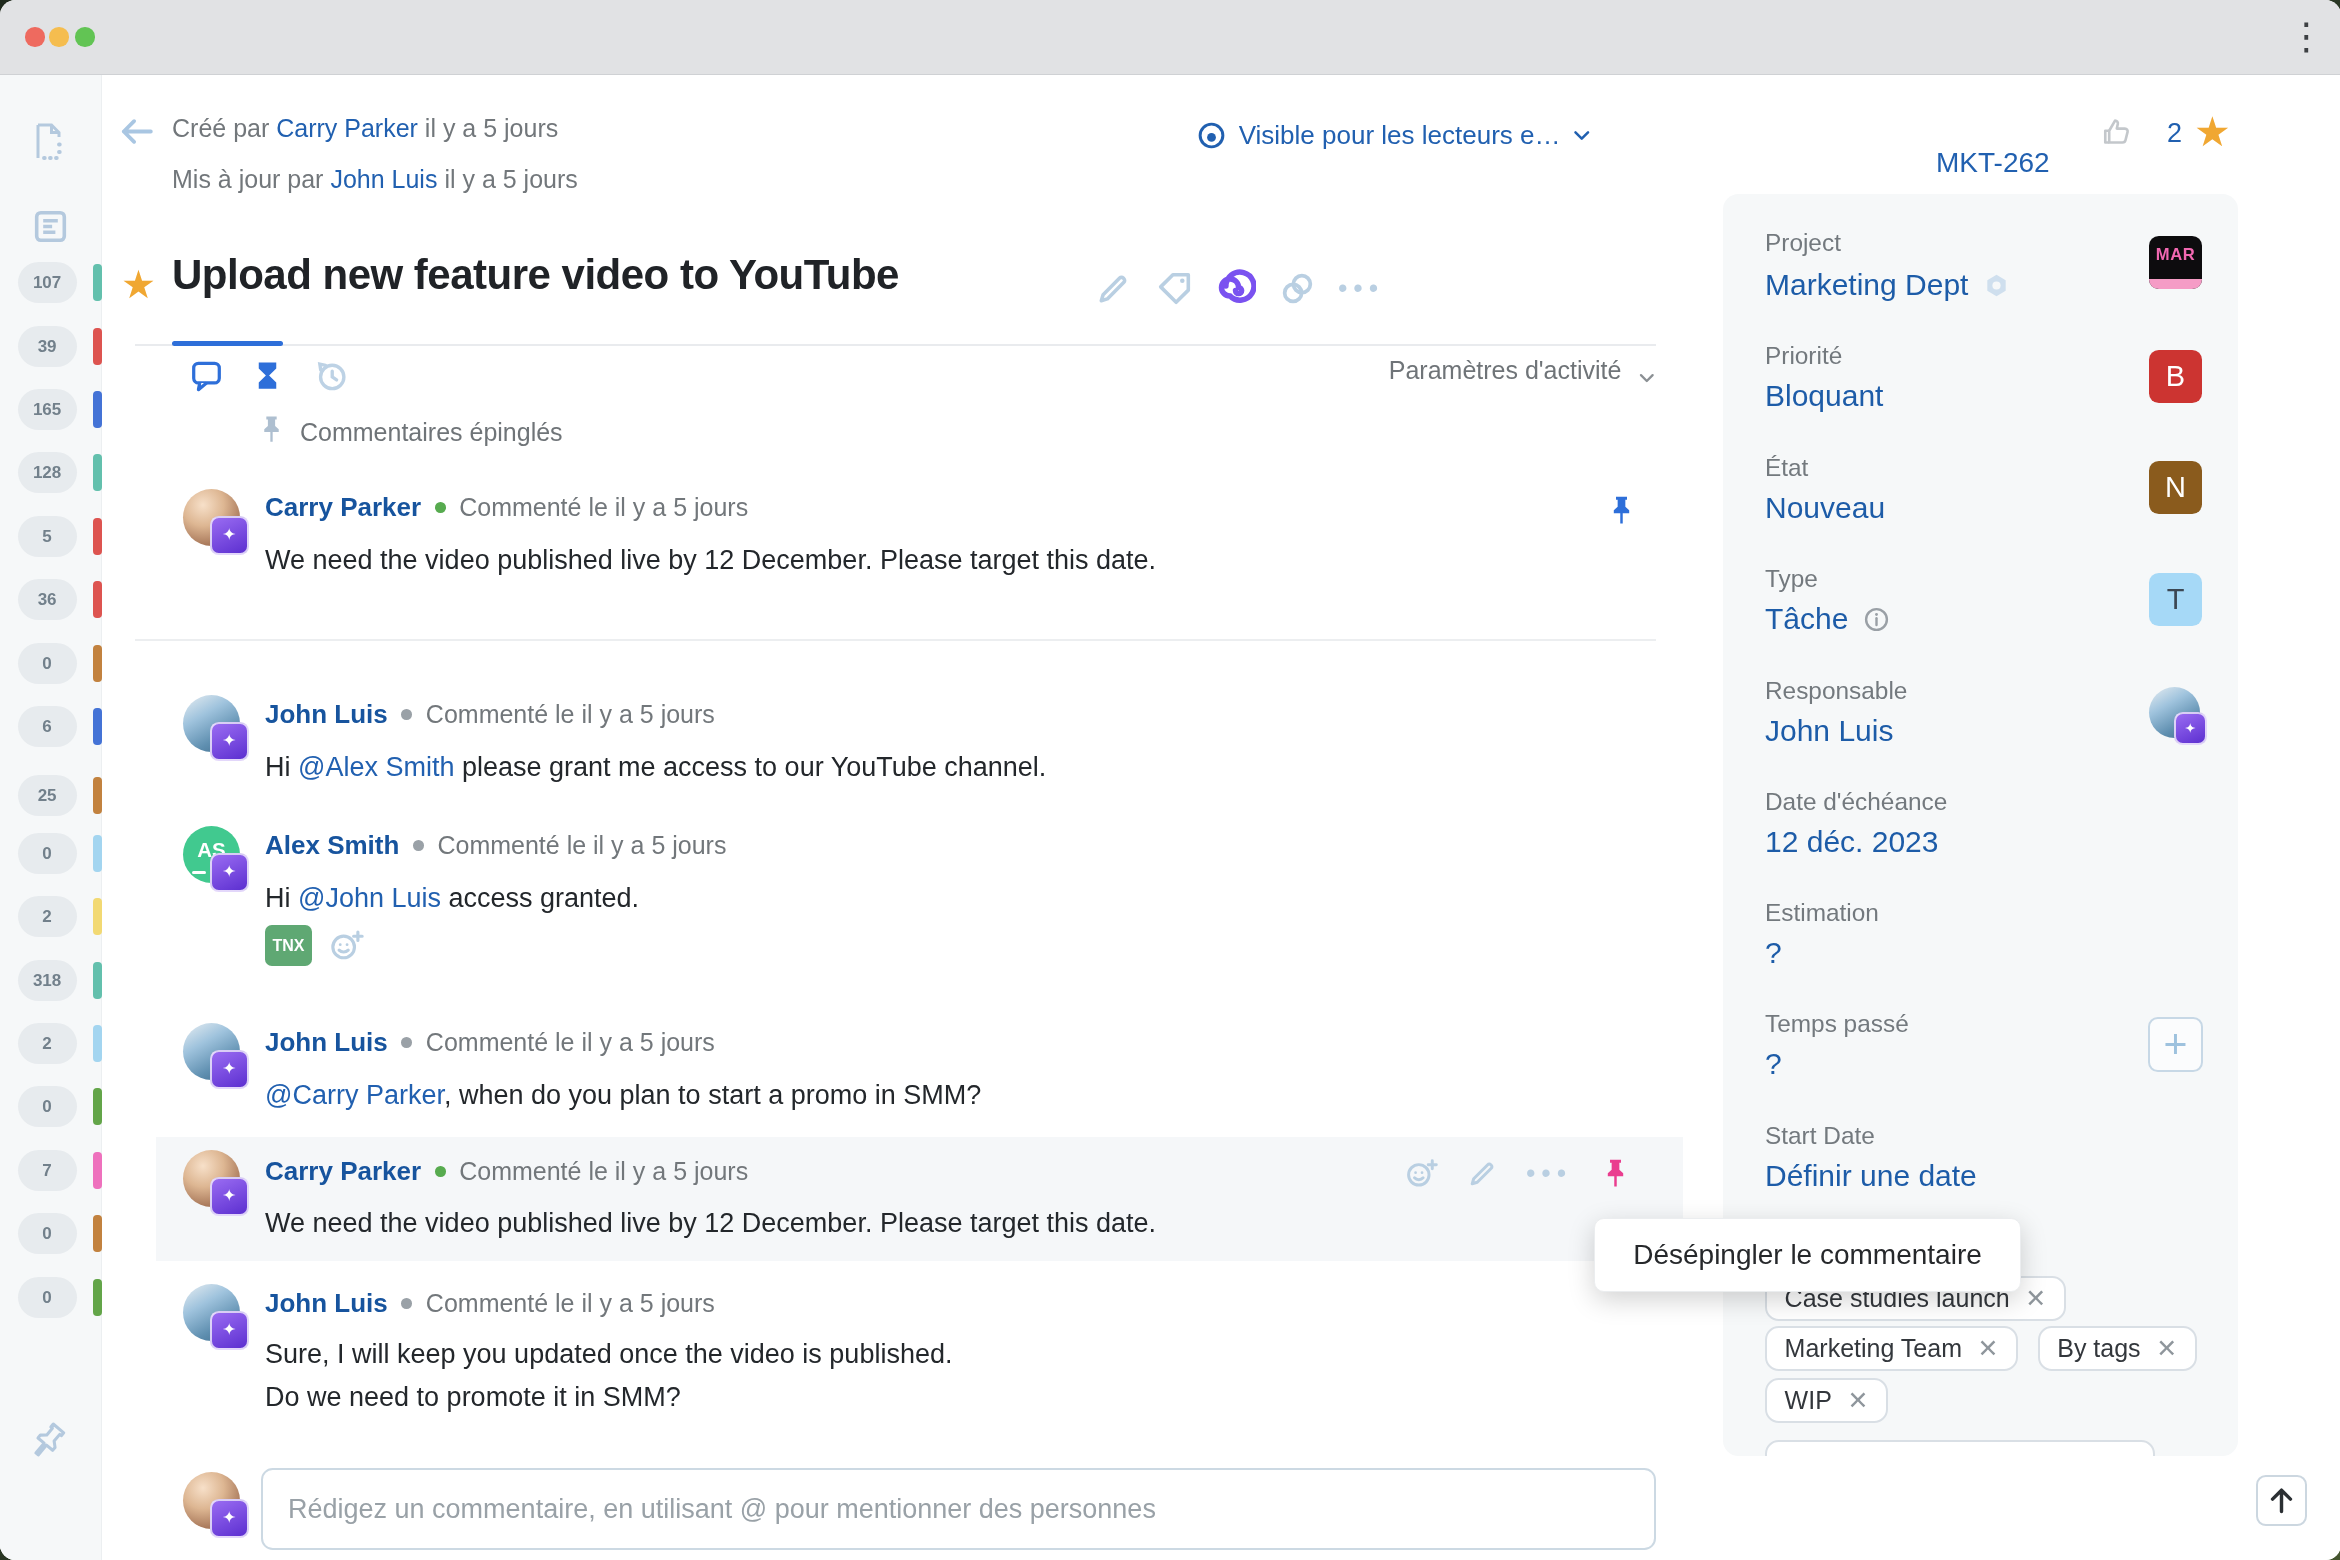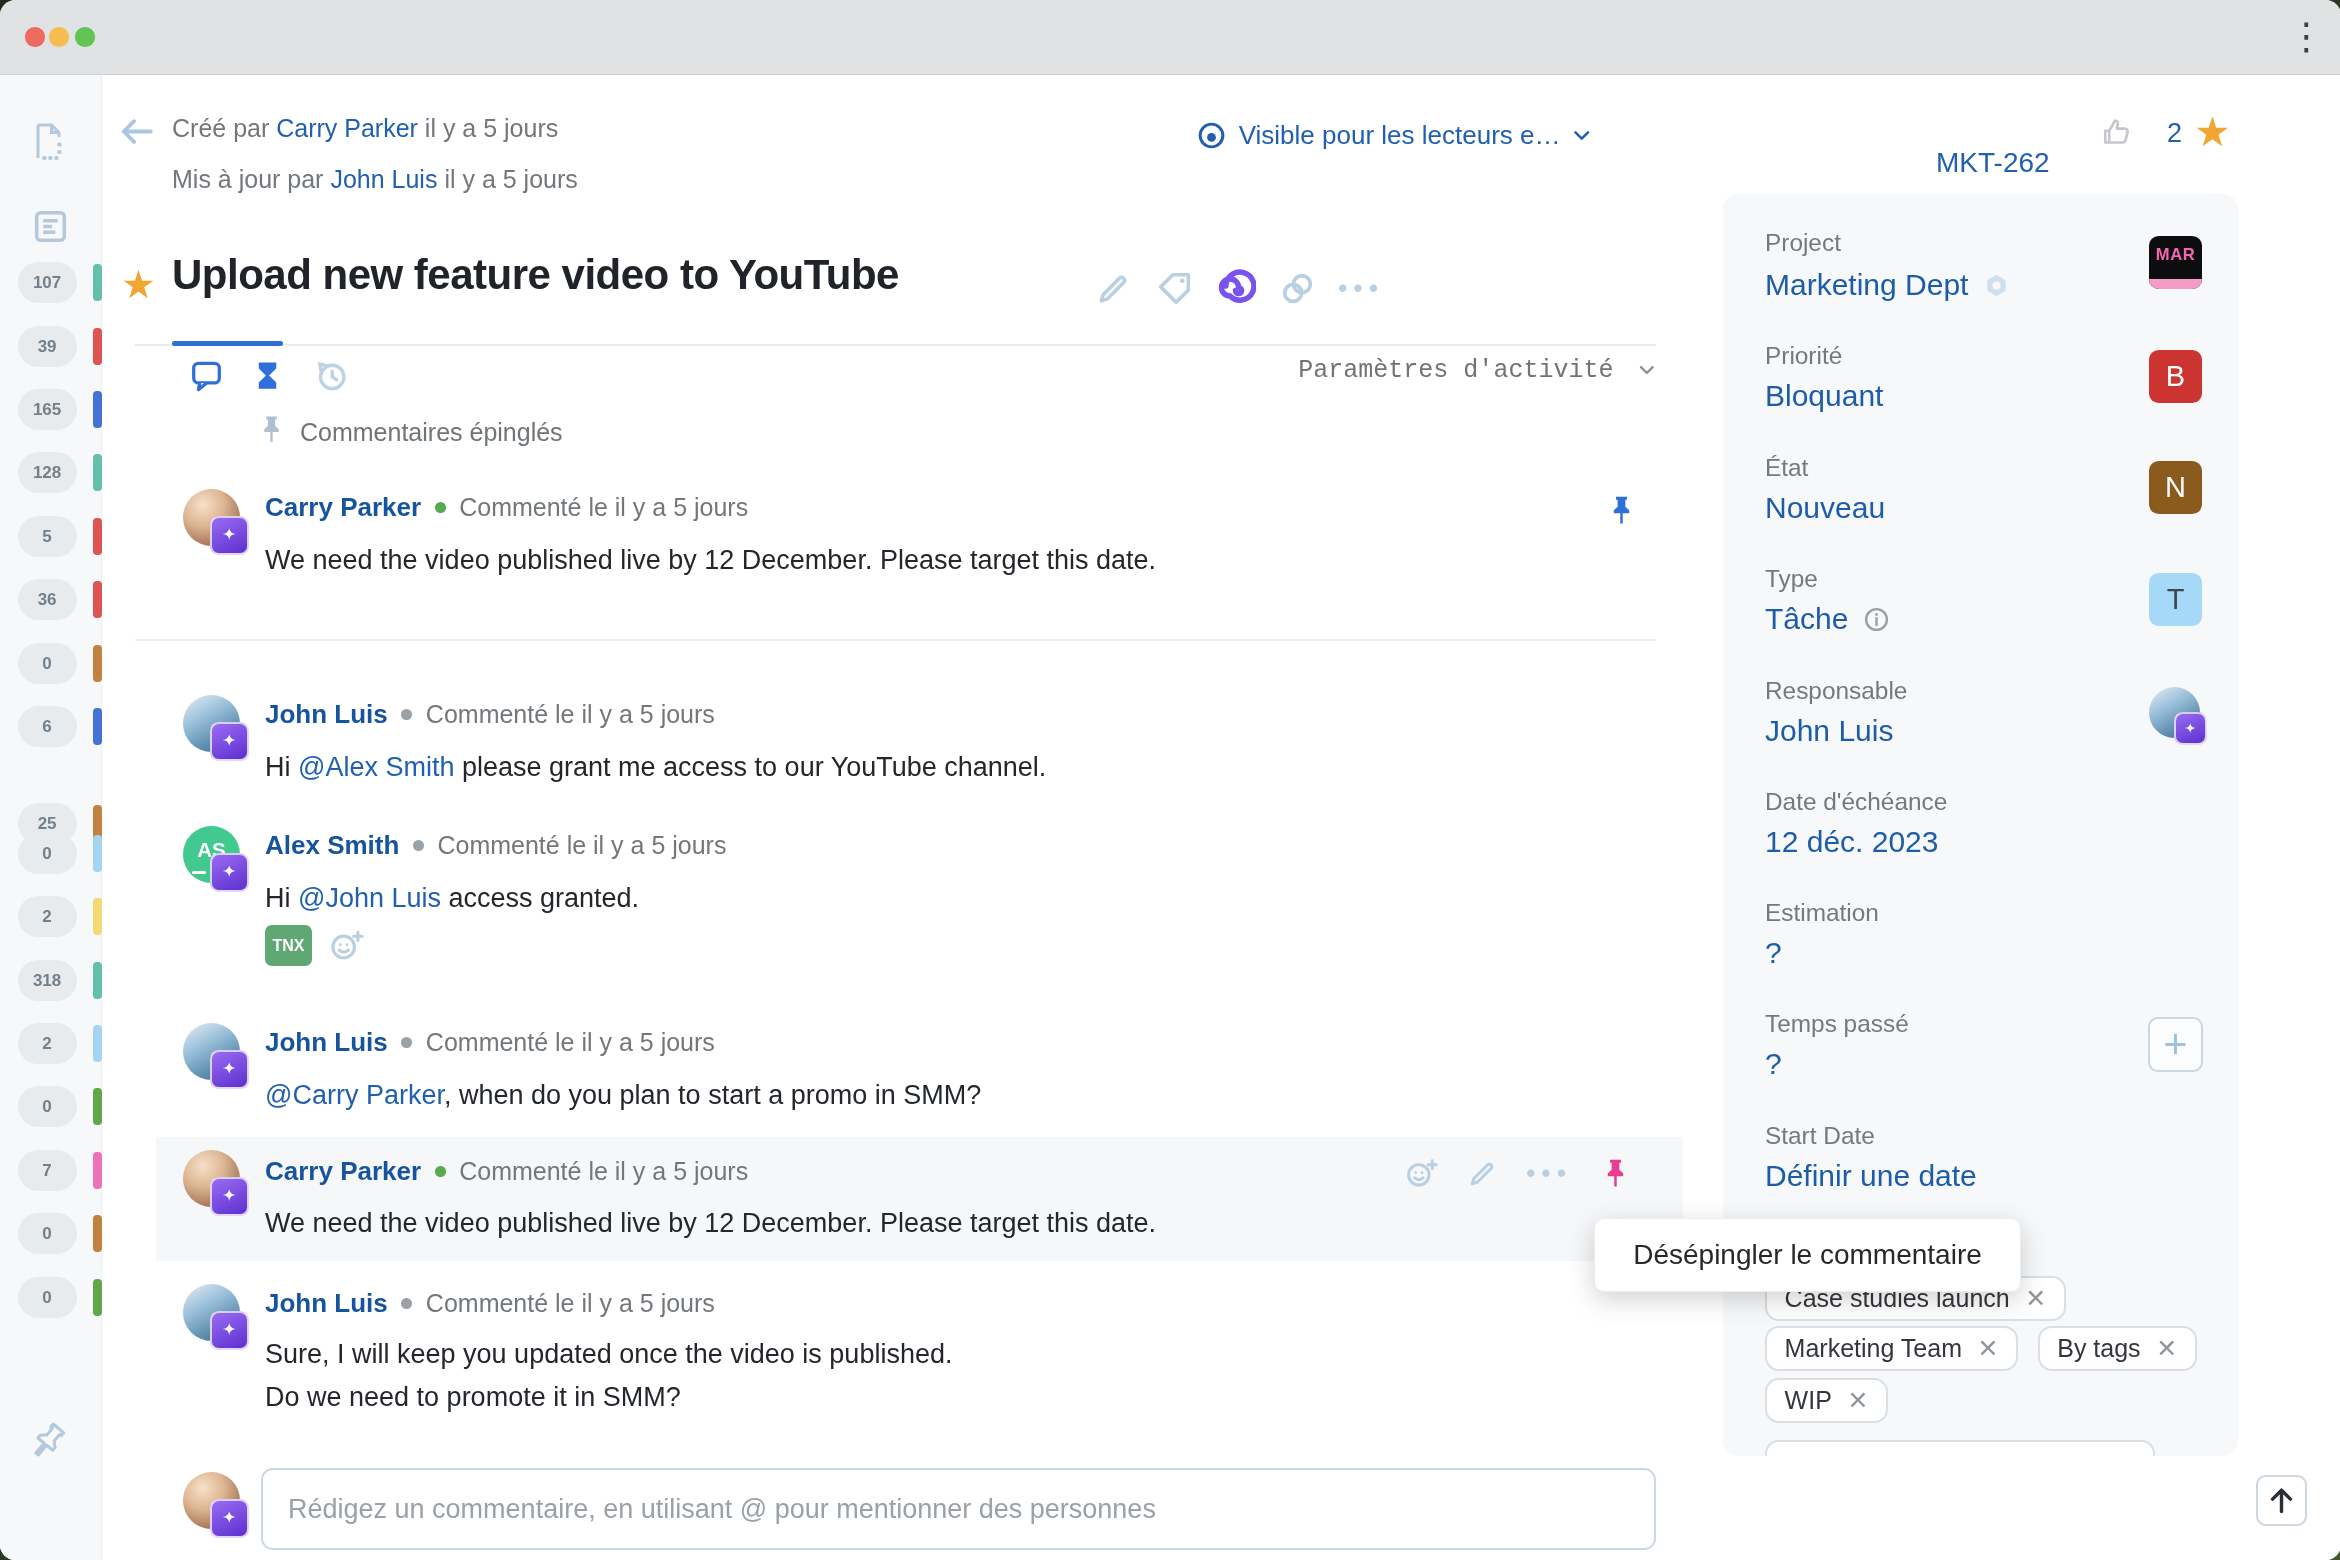--- a/index.html
+++ b/index.html
@@ -34,21 +34,21 @@
   .vis{display:flex;align-items:center;gap:11.7px;color:#2160b0;font-size:26px;}
   .issueid{font-size:28px;color:#2160b0;margin-top:31px;}
   .votes{font-size:27px;color:#2160b0;}
   .star{color:#f0a732;}
   .title{font-size:42px;font-weight:bold;color:#202327;letter-spacing:-0.5px;white-space:nowrap;}
   .t-icons{display:flex;align-items:center;gap:21.5px;color:#b9cfe2;}
   .dots{font-size:27px;letter-spacing:5.9px;color:#b9cfe2;}
   
   .tabline{position:absolute;height:2px;background:#e9ebee;}
   .tabbar-active{position:absolute;height:4.9px;border-radius:2.9px;background:#2e6fd9;}
-  .params{position:absolute;display:flex;align-items:center;gap:25px;color:#6f7478;font-size:25px;font-family:Liberation Mono, monospace;}
+  .params{position:absolute;display:flex;align-items:flex-end;gap:17px;color:#6f7478;font-size:25px;}
   .pinhead{font-size:25px;color:#6f7478;}
   
   .avatar{position:absolute;width:57px;height:57px;border-radius:50%;}
   .av-carry{background:radial-gradient(circle at 35% 28%,#f7e0c9 0%,#ddb692 38%,#aa7a5c 72%,#7c5843 100%);}
   .av-john{background:linear-gradient(150deg,#e8eef2 0%,#9fc3dd 35%,#5f8fb0 70%,#3e6a8a 100%);}
   .av-alex{background:#41c98f;display:flex;align-items:center;justify-content:center;color:#fff;font-weight:bold;font-size:20.5px;}
   .av-alex .dash{position:absolute;left:8.8px;bottom:8.8px;width:14.6px;height:2.9px;background:#fff;border-radius:2px;}
   .avbadge{position:absolute;right:-8.8px;bottom:-8.8px;width:35px;height:35px;border-radius:8.8px;
     background:linear-gradient(155deg,#9a6cf2 0%,#5c2fd0 100%);display:flex;align-items:center;justify-content:center;
     color:#fff;font-size:16.6px;border:2px solid rgba(255,255,255,.75);}
@@ -143,21 +143,21 @@
             <span class="rail-strip" style="background: rgb(221, 84, 80);"></span>
           </div>
           <div class="rail-item" style="top: 568px;">
             <span class="rail-pill">0</span>
             <span class="rail-strip" style="background: rgb(194, 130, 63);"></span>
           </div>
           <div class="rail-item" style="top: 631px;">
             <span class="rail-pill">6</span>
             <span class="rail-strip" style="background: rgb(68, 115, 214);"></span>
           </div>
-          <div class="rail-item" style="top: 728px;">
+          <div class="rail-item" style="top: 700px;">
             <span class="rail-pill">25</span>
             <span class="rail-strip" style="background: rgb(194, 130, 63);"></span>
           </div>
           <div class="rail-item" style="top: 758px;">
             <span class="rail-pill">0</span>
             <span class="rail-strip" style="background: rgb(163, 213, 240);"></span>
           </div>
           <div class="rail-item" style="top: 821px;">
             <span class="rail-pill">2</span>
             <span class="rail-strip" style="background: rgb(242, 217, 115);"></span>

